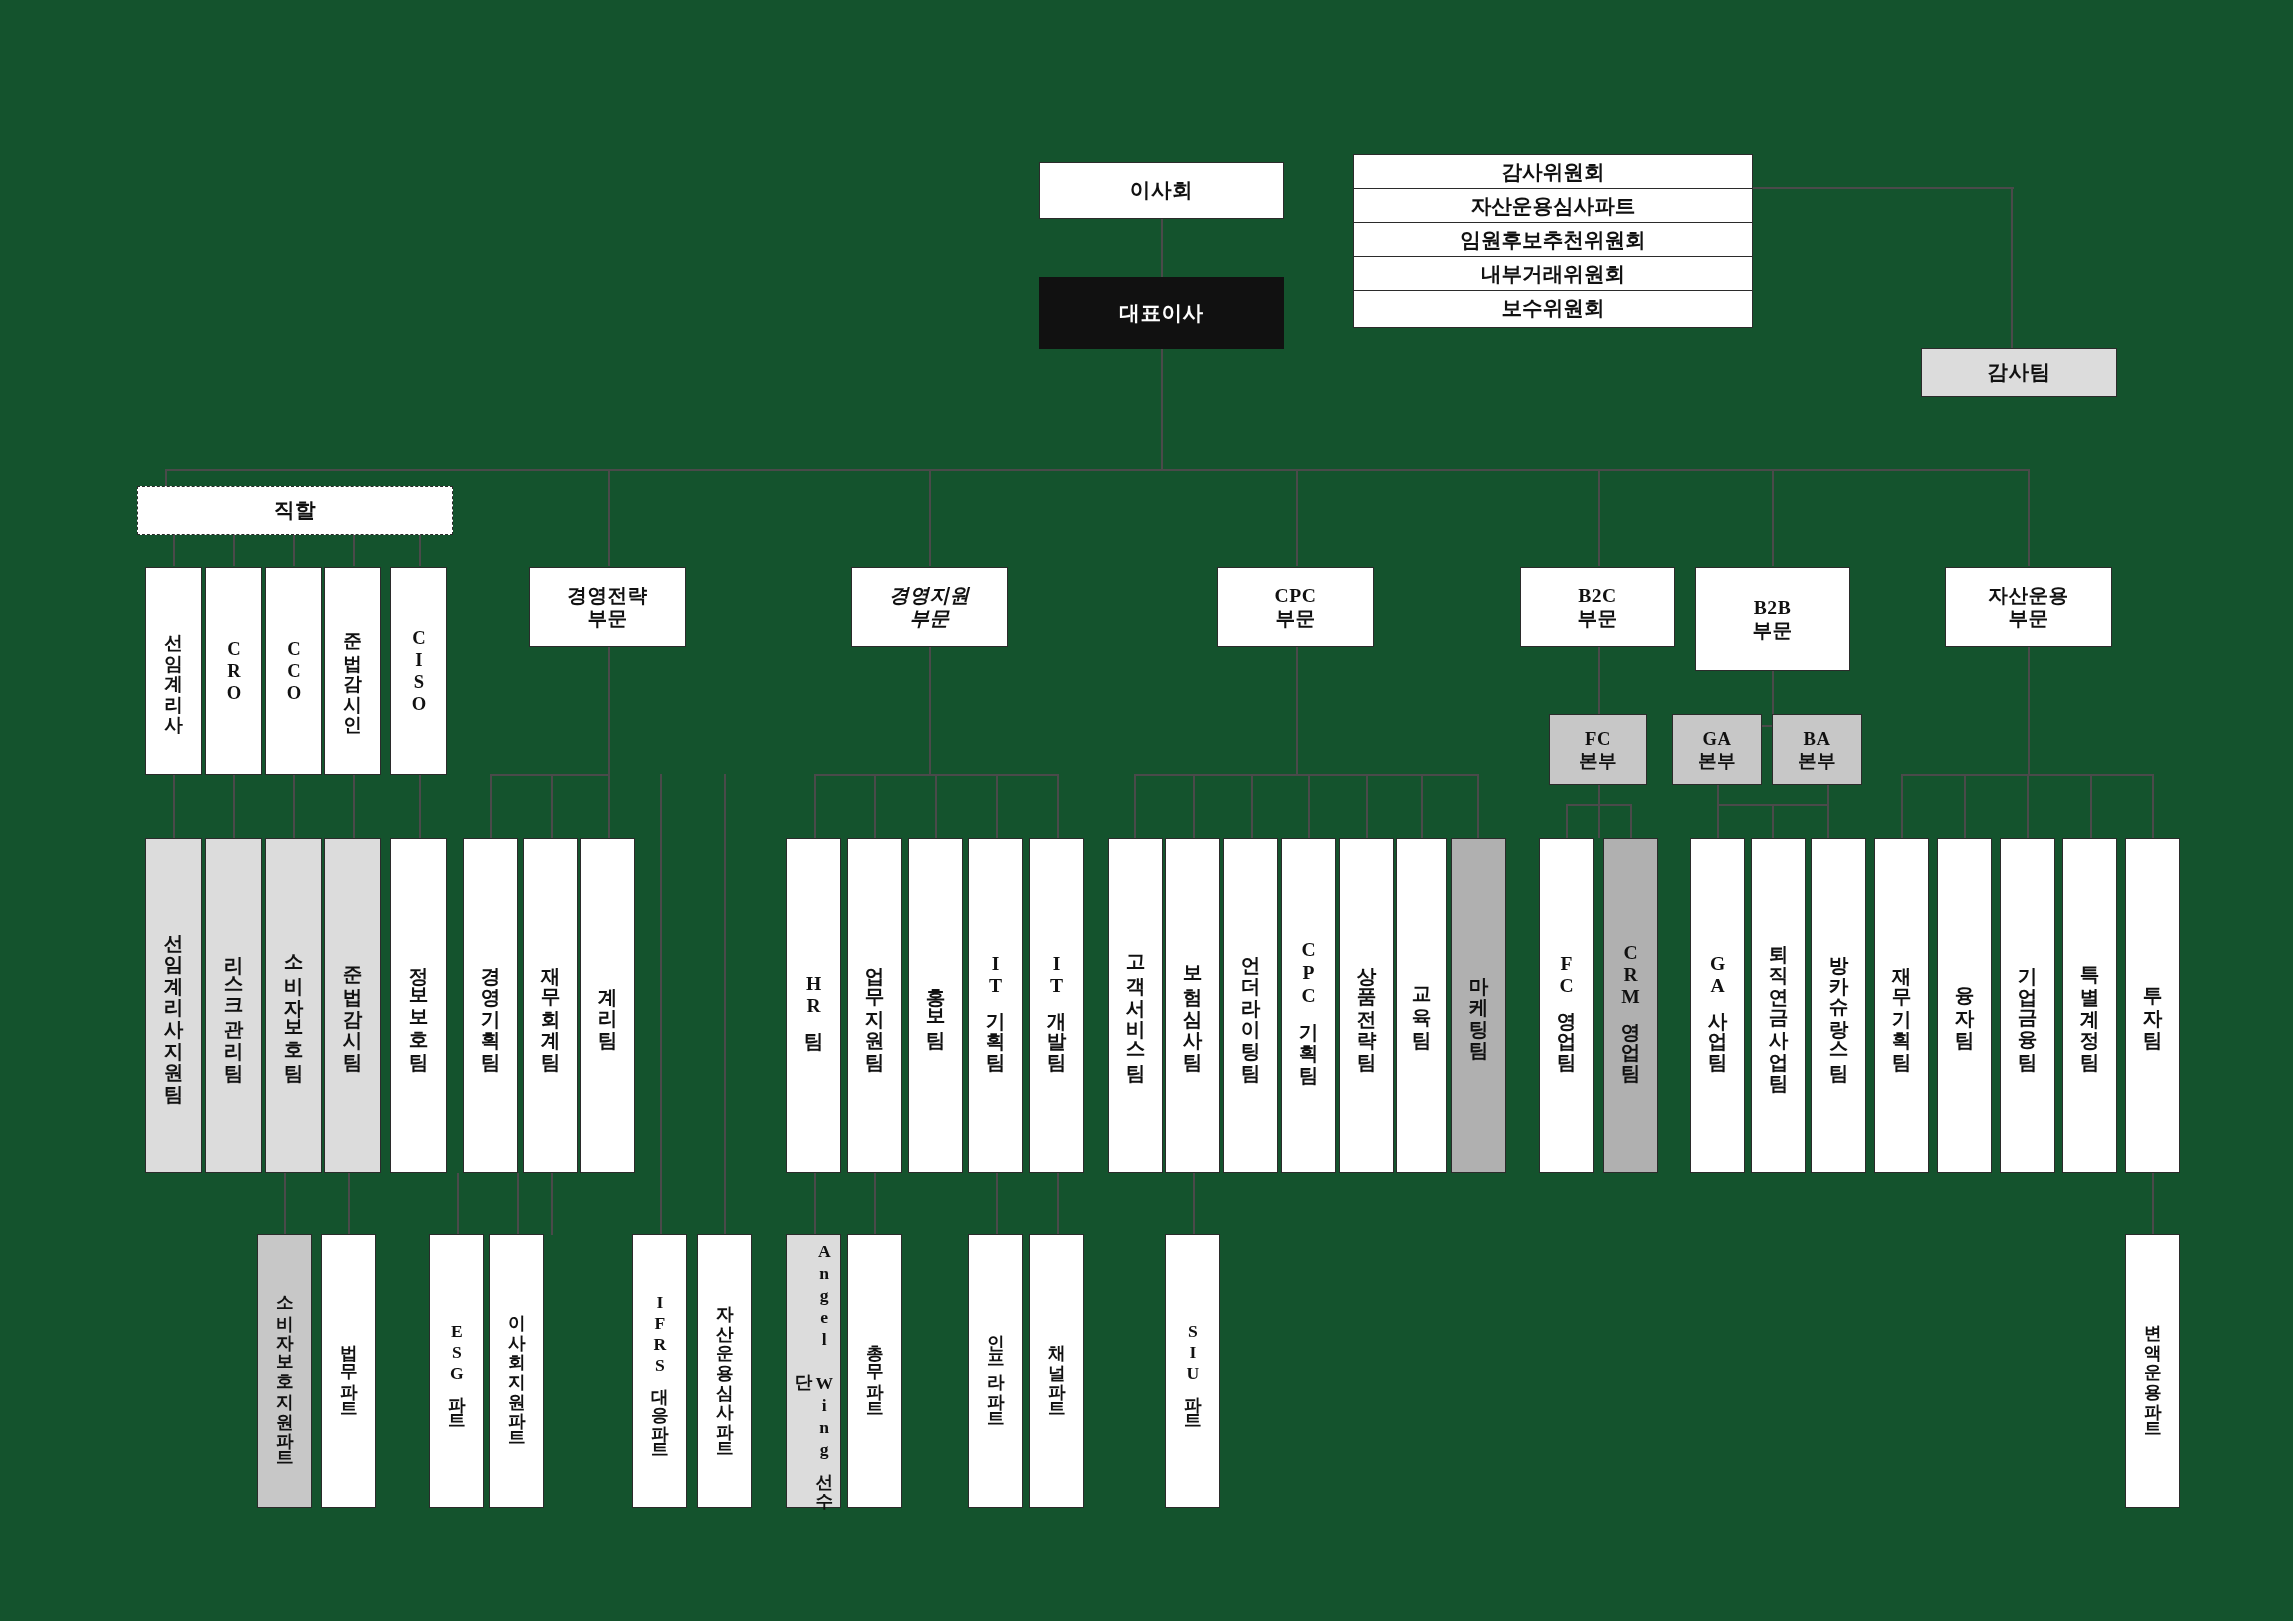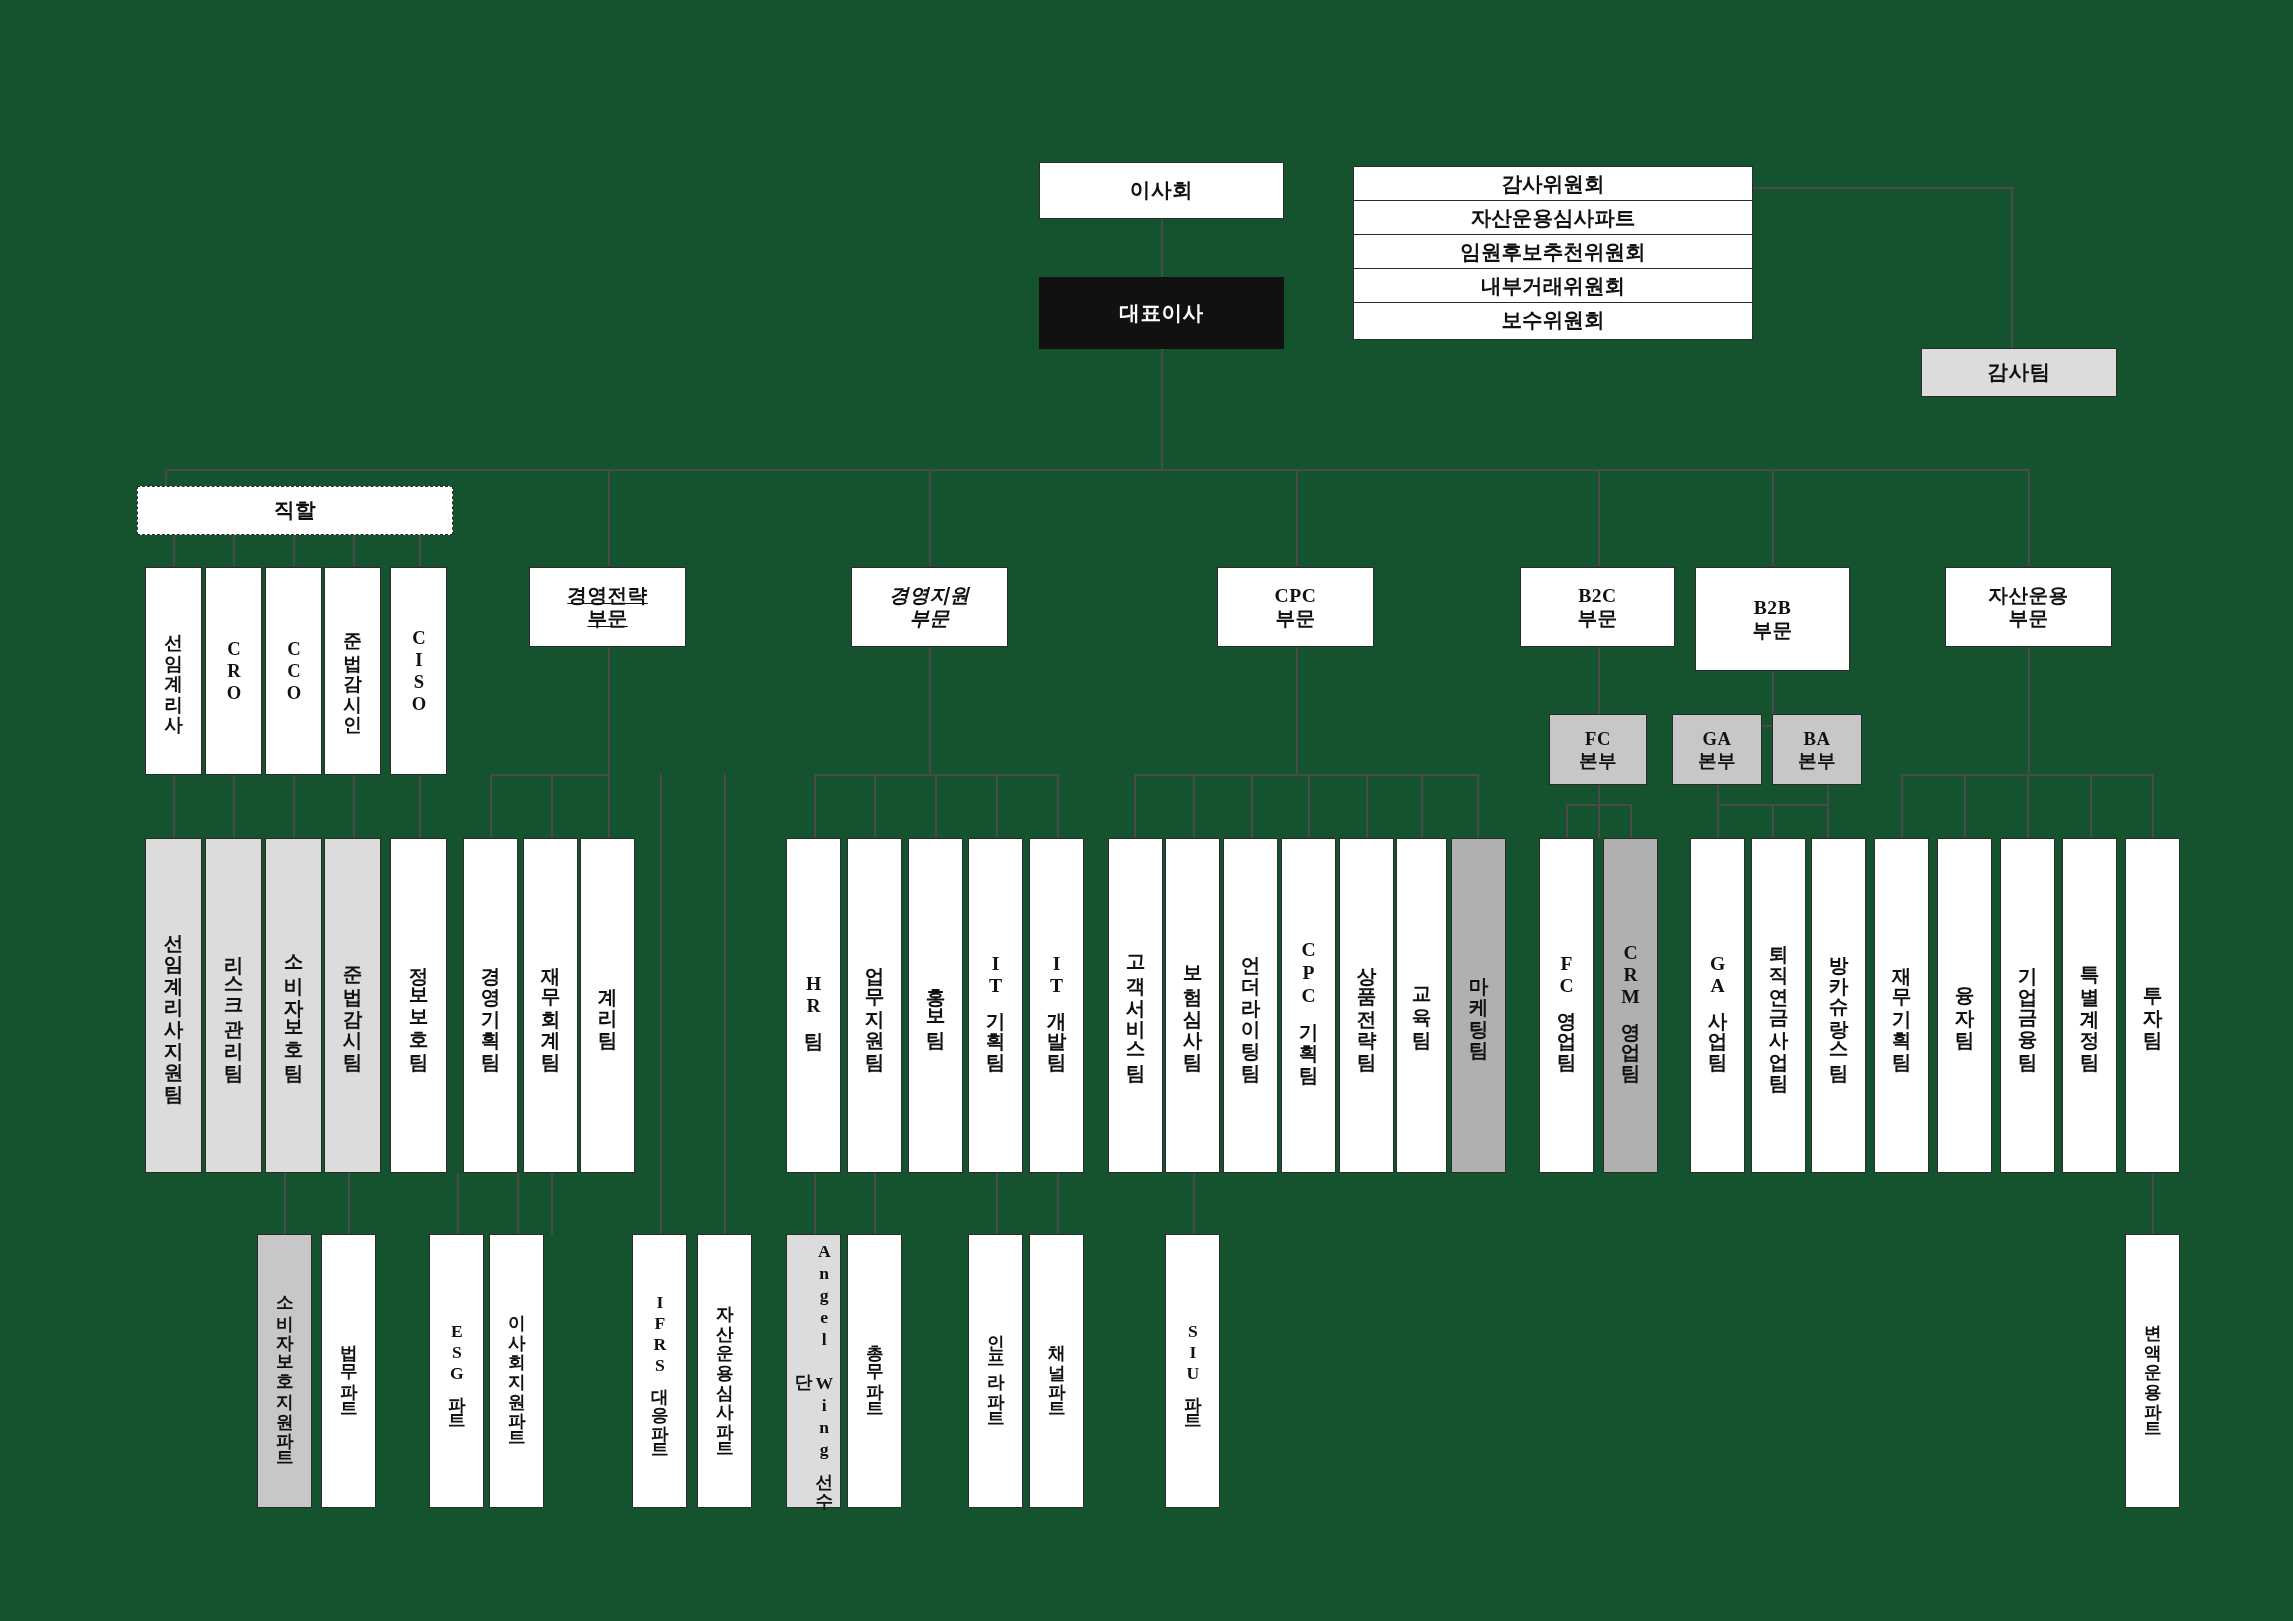--- a/index.html
+++ b/index.html
@@ -55,21 +55,20 @@
     position: absolute;
     background: #4a4a4a;
   }
   .line.h { height: 1.5px; }
   .line.v { width: 1.5px; }
   .committee {
     position: absolute;
     box-sizing: border-box;
     border: 1.5px solid #2b2b2b;
     background: #fff;
-    margin-top: 12px;
   }
   .committee div {
     box-sizing: border-box;
     height: 34px;
     display: flex;
     align-items: center;
     justify-content: center;
     font-weight: bold;
     font-size: 20.6px;
     border-bottom: 1.5px solid #2b2b2b;
@@ -235,21 +234,21 @@
     <span>정보보호팀</span>
   </div>
 
   <div class="box vert shade-mid f18" style="left:257px; top:1234px; width:55px; height:274px;">
     <span>소비자보호지원파트</span>
   </div>
   <div class="box vert f18" style="left:321px; top:1234px; width:55px; height:274px;">
     <span>법무파트</span>
   </div>
 
-  <div class="box f20" style="left:529px; top:567px; width:157px; height:80px; white-space:pre-line;text-decoration:underline;">
+  <div class="box f20" style="left:529px; top:567px; width:157px; height:80px; white-space:pre-line;">
     <span>경영전략
 부문</span>
   </div>
   <div class="box vert f20" style="left:463px; top:838px; width:55px; height:335px;">
     <span>경영기획팀</span>
   </div>
   <div class="box vert f20" style="left:523px; top:838px; width:55px; height:335px;">
     <span>재무회계팀</span>
   </div>
   <div class="box vert f20" style="left:580px; top:838px; width:55px; height:335px;">

